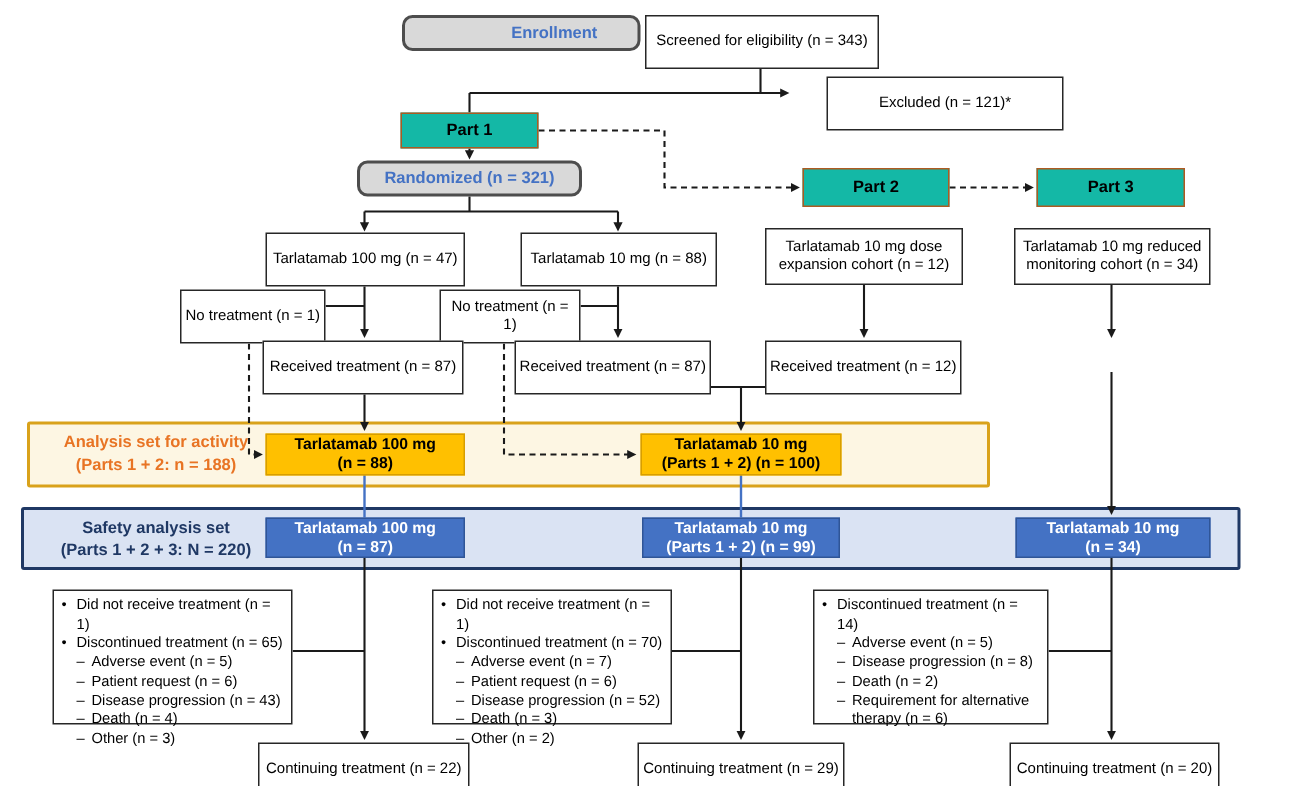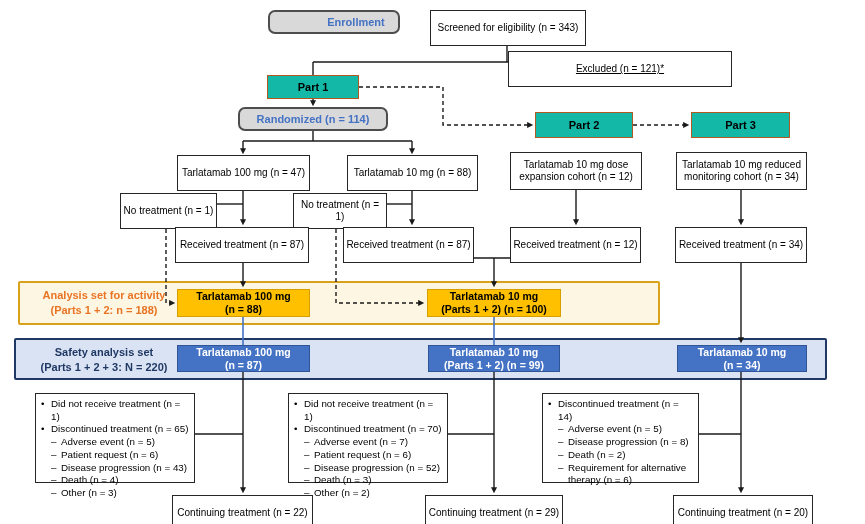--- a/index.html
+++ b/index.html
@@ -79,35 +79,35 @@
       <path d="M633,125 H684" marker-end="url(#arr)"></path>
       <path d="M166,215 V303 H170" marker-end="url(#arr)"></path>
       <path d="M336,215 V303 H419" marker-end="url(#arr)"></path>
     </g>
     <g stroke="#4472C4" stroke-width="1.6" fill="none">
       <path d="M243,316 V345"></path>
       <path d="M494,316 V345"></path>
     </g>
   </svg>
 
-  <div class="abs box gbox" style="left:268px;top:10px;width:132px;height:24px;padding-left:44px;">
+  <div class="abs box gbox" style="left:268px;top:10px;width:159px;height:24px;padding-left:44px;">
     <span>Enrollment</span>
   </div>
   <div class="abs box wbox" style="left:430px;top:10px;width:156px;height:24px;">
     <span>Screened for eligibility (n = 343)</span>
   </div>
-  <div class="abs box wbox" style="left:508px;top:51px;width:224px;height:23px;text-decoration:underline;">
+  <div class="abs box wbox" style="left:551px;top:51px;width:158px;height:23px;">
     <span>Excluded (n = 121)*</span>
   </div>
 
   <div class="abs box obox" style="left:267px;top:75px;width:92px;height:24px;">
     <span>Part 1</span>
   </div>
   <div class="abs box gbox" style="left:238px;top:107px;width:150px;height:24px;">
-    <span>Randomized (n = 114)</span>
+    <span>Randomized (n = 321)</span>
   </div>
   <div class="abs box obox" style="left:535px;top:112px;width:98px;height:26px;">
     <span>Part 2</span>
   </div>
   <div class="abs box obox" style="left:691px;top:112px;width:99px;height:26px;">
     <span>Part 3</span>
   </div>
 
   <div class="abs box wbox" style="left:177px;top:155px;width:133px;height:33px;">
     <span>Tarlatamab 100 mg (n = 47)</span>
@@ -130,23 +130,20 @@
   </div>
 
   <div class="abs box wbox" style="left:175px;top:227px;width:134px;height:21px;">
     <span>Received treatment (n = 87)</span>
   </div>
   <div class="abs box wbox" style="left:343px;top:227px;width:131px;height:21px;">
     <span>Received treatment (n = 87)</span>
   </div>
   <div class="abs box wbox" style="left:510px;top:227px;width:131px;height:21px;">
     <span>Received treatment (n = 12)</span>
-  </div>
-  <div class="abs box wbox" style="left:675px;top:227px;width:132px;height:21px;">
-    <span>Received treatment (n = 34)</span>
   </div>
 
   <div class="abs band-label activity-label" style="left:25px;top:287px;width:158px;height:32px;">
     <div>Analysis set for activity</div>
     <div>(Parts 1 + 2: n = 188)</div>
   </div>
   <div class="abs box ybox" style="left:177px;top:289px;width:133px;height:28px;">
     <div>Tarlatamab 100 mg</div>
     <div>(n = 88)</div>
   </div>

